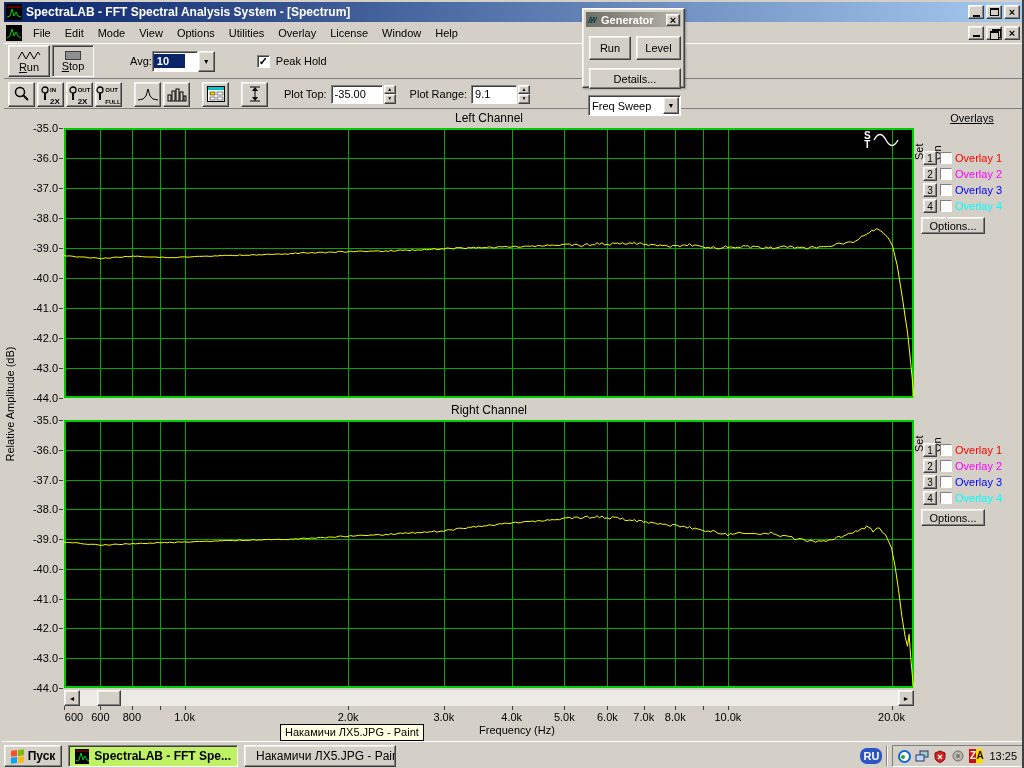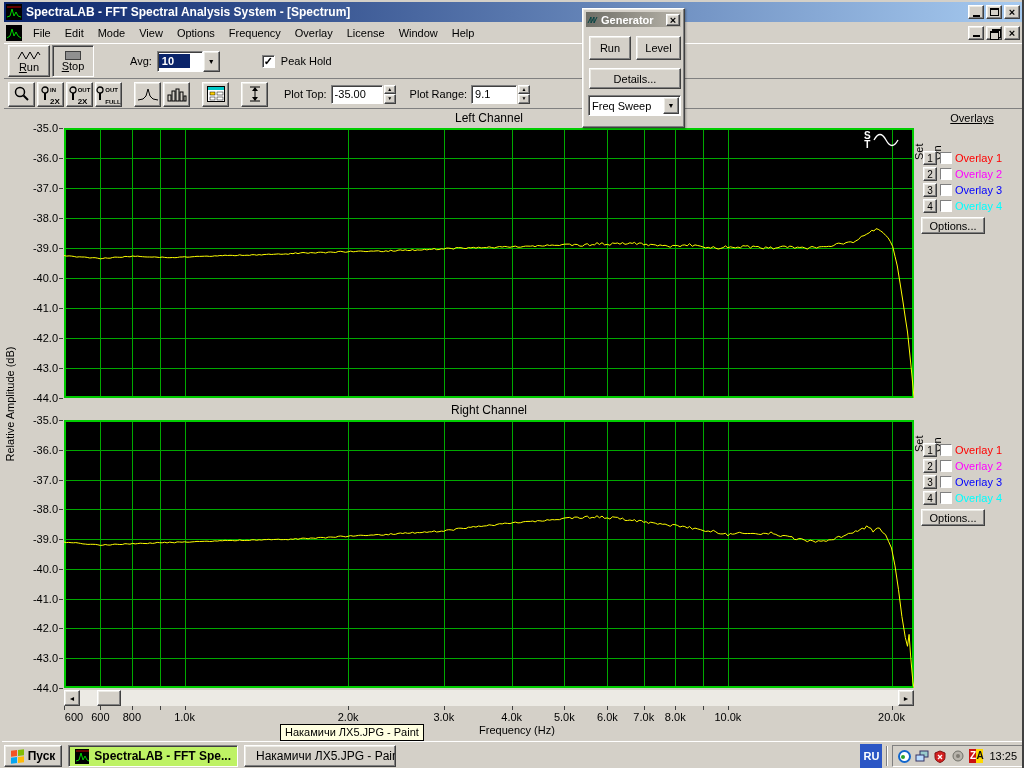--- a/index.html
+++ b/index.html
@@ -29,21 +29,21 @@
   .menubar { position:absolute; left:2px; top:23px; width:1018px; height:19px; display:flex; align-items:center; gap:0; }
   .menubar .mitem { padding:2px 7px; cursor:default; }
   .menubar .spacer { flex:1; }
   .icon16 { width:16px; height:16px; display:inline-block; }
   
   .toolbar1 { position:absolute; left:2px; top:43px; width:1018px; height:36px;
     border-top:1px solid #FFFFFF; border-bottom:1px solid #808080; display:flex; align-items:center; padding-left:4px; }
   .bigbtn { width:42px; height:32px; display:flex; flex-direction:column; align-items:center; justify-content:center; margin-right:2px; }
   .bigbtn .lbl { display:block; font-size:11px; line-height:12px; }
   .ul::first-letter { text-decoration:underline; }
-  .avgwrap { display:flex; align-items:center; margin-left:34px; gap:5px; }
+  .avgwrap { display:flex; align-items:center; margin-left:34px; }
   .combo { display:flex; height:21px; }
   .combo .val { background:#fff; border:1px solid; border-color:#808080 #fff #fff #808080; box-shadow:inset 1px 1px 0 #404040;
     width:46px; display:flex; align-items:center; padding-left:1px; }
   .combo .val .sel { background:#0A246A; color:#fff; padding:1px 16px 1px 3px; font-weight:bold; }
   .combo .drop { width:17px; display:flex; align-items:center; justify-content:center; font-size:7px; }
   .chkwrap { display:flex; align-items:center; gap:6px; margin-left:42px; }
   .chk { width:13px; height:13px; background:#fff; border:1px solid; border-color:#808080 #fff #fff #808080;
     box-shadow:inset 1px 1px 0 #404040; display:flex; align-items:center; justify-content:center; font-size:11px; font-weight:bold; line-height:10px; }
   .toolbar2 { position:absolute; left:2px; top:80px; width:1018px; height:29px; border-bottom:1px solid #808080;
     display:flex; align-items:center; padding-left:4px; }
@@ -75,21 +75,21 @@
   .optbtn { position:absolute; left:0px; width:64px; height:17px; display:flex; align-items:center; justify-content:center; }
   
   .hscroll { position:absolute; left:62px; top:690px; width:850px; height:16px; background:#ECEAE4; }
   .scrollbtn { position:absolute; top:0; width:16px; height:16px; display:flex; align-items:center; justify-content:center; font-size:7px; }
   .thumb { position:absolute; left:33px; top:0; width:24px; height:16px; }
   
   .xtick { position:absolute; width:1px; height:4px; background:#404040; }
   .xlab { position:absolute; transform:translateX(-50%); font-size:11px; white-space:nowrap; }
   .freqlabel { position:absolute; left:415px; top:724px; width:200px; text-align:center; }
   
-  .genwin { position:absolute; left:580px; top:8px; width:103px; height:120px; background:#D4D0C8;
+  .genwin { position:absolute; left:580px; top:8px; width:103px; height:80px; background:#D4D0C8;
     border:1px solid; border-color:#fff #404040 #404040 #fff; box-shadow:inset -1px -1px 0 #808080, inset 1px 1px 0 #ECEBE5, 1px 1px 2px rgba(0,0,0,.3); z-index:20; }
   .gentitle { position:absolute; left:3px; top:3px; right:3px; height:15px;
     background:linear-gradient(to right,#6E6E66,#B8B4AA); display:flex; align-items:center; padding:0 1px; gap:2px; }
   .gentitle .gt { color:#fff; font-weight:bold; font-size:11px; flex:1; }
   .genbtn { position:absolute; height:24px; display:flex; align-items:center; justify-content:center; font-size:11px; }
   .gencombo { position:absolute; left:5px; top:86px; width:93px; height:21px; background:#fff;
     border:1px solid; border-color:#808080 #fff #fff #808080; box-shadow:inset 1px 1px 0 #404040;
     display:flex; align-items:center; }
   .gencombo .txt { flex:1; padding-left:3px; }
   .gencombo .drop { width:16px; height:17px; margin-right:1px; display:flex; align-items:center; justify-content:center; font-size:7px; }
@@ -97,22 +97,22 @@
   .tooltip { position:absolute; left:278px; top:724px; background:#FFFFE1; border:1px solid #000;
     padding:1px 4px 2px 4px; font-size:11px; z-index:40; }
   
   .taskbar { position:absolute; left:0; bottom:0; width:1024px; height:27px; background:#D4D0C8; border-top:1px solid #FFFFFF; }
   .startbtn { position:absolute; left:2px; top:3px; width:58px; height:22px; display:flex; align-items:center; justify-content:center; gap:4px; font-weight:bold; font-size:12px; }
   .flag { display:grid; grid-template-columns:6px 6px; grid-template-rows:6px 6px; gap:1px; transform:skewY(-6deg); }
   .flag i { display:block; }
   .taskbtn { position:absolute; top:3px; height:22px; display:flex; align-items:center; gap:5px; padding:0 6px; font-size:12px; white-space:nowrap; overflow:hidden; }
   .taskbtn.active { font-weight:bold; background:#bef264; border-color:#808080 #fff #fff #808080; box-shadow:inset 1px 1px 0 #404040; }
   .tray { position:absolute; right:2px; top:3px; height:22px; display:flex; align-items:center; gap:4px; }
-  .langbox { width:22px; height:24px; background:#2B56C5; color:#fff; font-size:11px; font-weight:bold;
-    display:flex; align-items:center; justify-content:center; }
+  .langbox { width:22px; height:16px; background:#2B56C5; color:#fff; font-size:11px; font-weight:bold;
+    display:flex; align-items:center; justify-content:center;border-radius:7px; }
   .traysep { width:2px; height:20px; border-left:1px solid #808080; border-right:1px solid #fff; }
   .trayarea { height:22px; display:flex; align-items:center; gap:4px; padding:0 6px 0 4px;
     border:1px solid; border-color:#808080 #fff #fff #808080; }
   .ticn { width:14px; height:14px; display:flex; align-items:center; justify-content:center; }
   .za { display:flex; font-size:10px; font-weight:bold; line-height:14px; }
   .za .z { background:#CC1111; color:#fff; width:7px; text-align:center; }
   .za .a { background:#FFD900; color:#111; width:7px; text-align:center; }
   .clock { font-size:11px; padding-left:2px; }
 </style>
 </head>
@@ -148,21 +148,21 @@
           <rect width="16" height="16" fill="#000"></rect>
           <polyline points="1,13 4,11 6,4 8,11 10,7 12,11 15,13" fill="none" stroke="#00D000" stroke-width="1"></polyline>
         </svg>
     </span>
     <span id="menu-items" style="display:flex;">
         <span class="mitem">File</span>
         <span class="mitem">Edit</span>
         <span class="mitem">Mode</span>
         <span class="mitem">View</span>
         <span class="mitem">Options</span>
-        <span class="mitem">Frequency</span>
+        <span class="mitem">Utilities</span>
         <span class="mitem">Overlay</span>
         <span class="mitem">License</span>
         <span class="mitem">Window</span>
         <span class="mitem">Help</span>
       </span>
     <span class="spacer"></span>
     <span class="winbtns" style="margin-right:2px;">
       <span class="winbtn raised">
           <span class="g-min"></span>
         </span>

